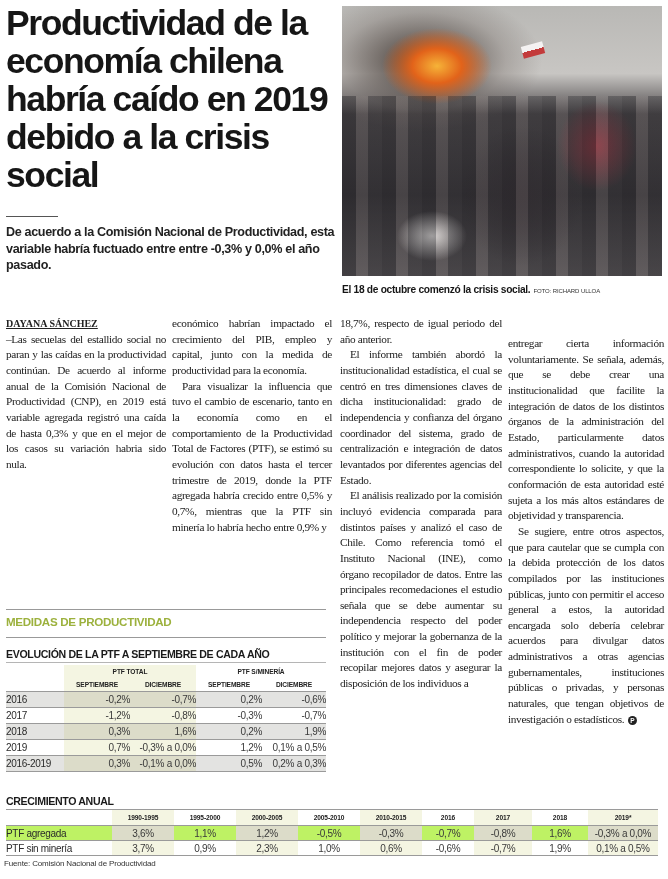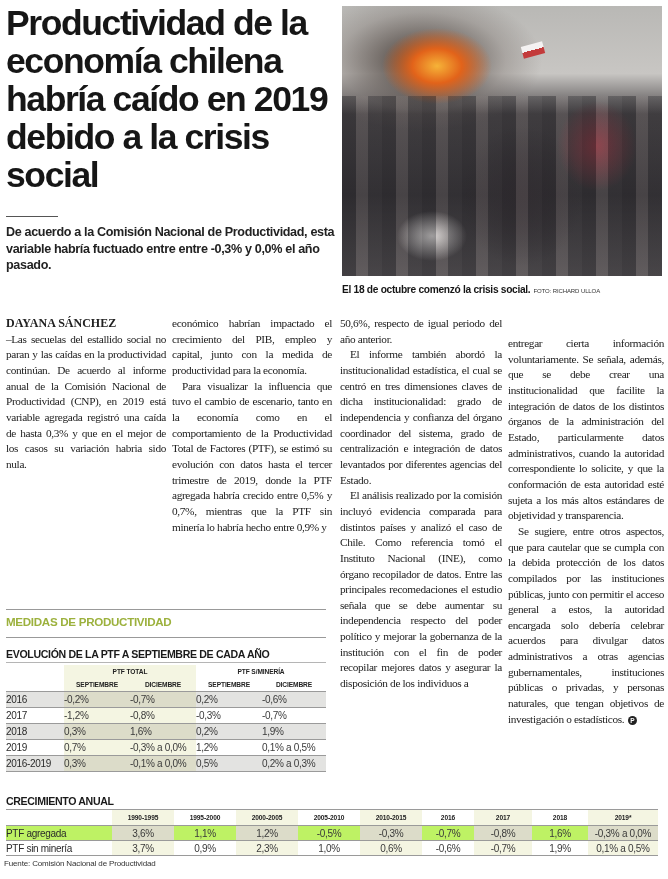--- a/index.html
+++ b/index.html
@@ -43,37 +43,37 @@
   .col {
     position: absolute; top: 316px;
     font-size: 11.3px; line-height: 15.65px; color: #222; text-align: justify; letter-spacing: -0.35px;
   }
   .col p { text-indent: 10px; }
   .col p.noindent { text-indent: 0; }
   .col1 { left: 6px; width: 160px; }
   .col2 { left: 172px; width: 160px; }
   .col3 { left: 340px; width: 162px; }
   .col4 { left: 508px; width: 156px; margin-top: 20px; }
-  .byline { font-family: "Liberation Serif", serif; font-weight: bold; font-size: 12px; letter-spacing: 0; color: #222; text-transform: uppercase; line-height: 15.6px; }
+  .byline { font-family: "Liberation Serif", serif; font-weight: bold; font-size: 10px; letter-spacing: 0; color: #222; text-transform: uppercase; line-height: 15.6px; text-decoration: underline; }
   .endmark { display: inline-block; width: 9px; height: 9px; border-radius: 50%; background: #222; color: #fff; font-family: "Liberation Sans", sans-serif; font-size: 6.5px; font-weight: bold; line-height: 9px; text-align: center; vertical-align: 0px; text-indent: 0; margin-left: 1px; }
 
   .sec-rule { position: absolute; left: 6px; width: 320px; border-top: 1px solid #999; }
   .sec-title {
     position: absolute; left: 6px; top: 615px;
     font-family: "Liberation Sans", sans-serif; font-weight: bold; font-size: 11.6px; letter-spacing: -0.3px; color: #9cb13d;
   }
   .tbl-title {
     position: absolute; left: 6px; font-family: "Liberation Sans", sans-serif; font-weight: bold;
     font-size: 10.6px; letter-spacing: -0.35px; color: #1a1a1a;
   }
 
   table { border-collapse: collapse; font-family: "Liberation Sans", sans-serif; position: absolute; }
   .t1 { left: 6px; top: 665px; width: 320px; }
   .t1 th { font-size: 6.6px; font-weight: bold; color: #222; height: 13px; text-align: center; letter-spacing: -0.1px; }
-  .t1 td { font-size: 10px; height: 16px; text-align: left; color: #3a3a3a; letter-spacing: -0.3px; border-bottom: 1px solid #9a9a9a; }
+  .t1 td { font-size: 10px; height: 16px; text-align: right; color: #3a3a3a; letter-spacing: -0.3px; border-bottom: 1px solid #9a9a9a; }
   .t1 td.rowlab { text-align: left; color: #2a2a2a; }
   .t1 tr.shade td { background: #e3e3e1; }
   .t1 tr.shade td.hl { background: #dcdcc9; }
   .t1 td.hl, .t1 th.hl { background: #f4f5e2; }
   .t1 tbody tr:first-child td { border-top: 1px solid #9a9a9a; }
 
   .t2 { left: 6px; top: 809px; width: 652px; }
   .t2 th { font-size: 6.6px; font-weight: bold; color: #222; height: 16px; text-align: center; letter-spacing: -0.1px; border-top: 1px solid #9a9a9a; }
   .t2 td { font-size: 10px; height: 15px; text-align: center; color: #3a3a3a; letter-spacing: -0.3px; border-bottom: 1px solid #9a9a9a; }
   .t2 td.rowlab { text-align: left; color: #2a2a2a; }
@@ -104,21 +104,21 @@
   <div class="byline">Dayana Sánchez</div>
   <p class="noindent">–Las secuelas del estallido social no paran y las caídas en la productividad continúan. De acuerdo al informe anual de la Comisión Nacional de Productividad (CNP), en 2019 está variable agregada registró una caída de hasta 0,3% y que en el mejor de los casos su variación habria sido nula.</p>
 </div>
 
 <div class="col col2">
   <p class="noindent">económico habrían impactado el crecimiento del PIB, empleo y capital, junto con la medida de productividad para la economía.</p>
   <p>Para visualizar la influencia que tuvo el cambio de escenario, tanto en la economía como en el comportamiento de la Productividad Total de Factores (PTF), se estimó su evolución con datos hasta el tercer trimestre de 2019, donde la PTF agregada habría crecido entre 0,5% y 0,7%, mientras que la PTF sin minería lo habría hecho entre 0,9% y</p>
 </div>
 
 <div class="col col3">
-  <p class="noindent">50,6%, respecto de igual periodo del año anterior.</p>
+  <p class="noindent">18,7%, respecto de igual periodo del año anterior.</p>
   <p>El informe también abordó la institucionalidad estadística, el cual se centró en tres dimensiones claves de dicha institucionalidad: grado de independencia y confianza del órgano coordinador del sistema, grado de centralización e integración de datos levantados por diferentes agencias del Estado.</p>
   <p>El análisis realizado por la comisión incluyó evidencia comparada para distintos países y analizó el caso de Chile. Como referencia tomó el Instituto Nacional (INE), como órgano recopilador de datos. Entre las principales recomedaciones el estudio señala que se debe aumentar su independencia respecto del poder político y mejorar la gobernanza de la institución con el fin de poder recopilar mejores datos y asegurar la disposición de los individuos a</p>
 </div>
 
 <div class="col col4">
   <p class="noindent">entregar cierta información voluntariamente. Se señala, además, que se debe crear una institucionalidad que facilite la integración de datos de los distintos órganos de la administración del Estado, particularmente datos administrativos, cuando la autoridad correspondiente lo solicite, y que la conformación de esta autoridad esté sujeta a los más altos estándares de objetividad y transparencia.</p>
   <p><span>Se sugiere, entre otros aspectos, que para cautelar que se cumpla con la debida protección de los datos compilados por las instituciones públicas, junto con permitir el acceso general a estos, la autoridad encargada solo debería celebrar acuerdos para divulgar datos administrativos a otras agencias gubernamentales, instituciones públicas o privadas, y personas naturales, que tengan objetivos de investigación o estadísticos.</span> <span class="endmark">P</span></p>
 </div>
 
 <div class="sec-rule" style="top:609px"></div>

